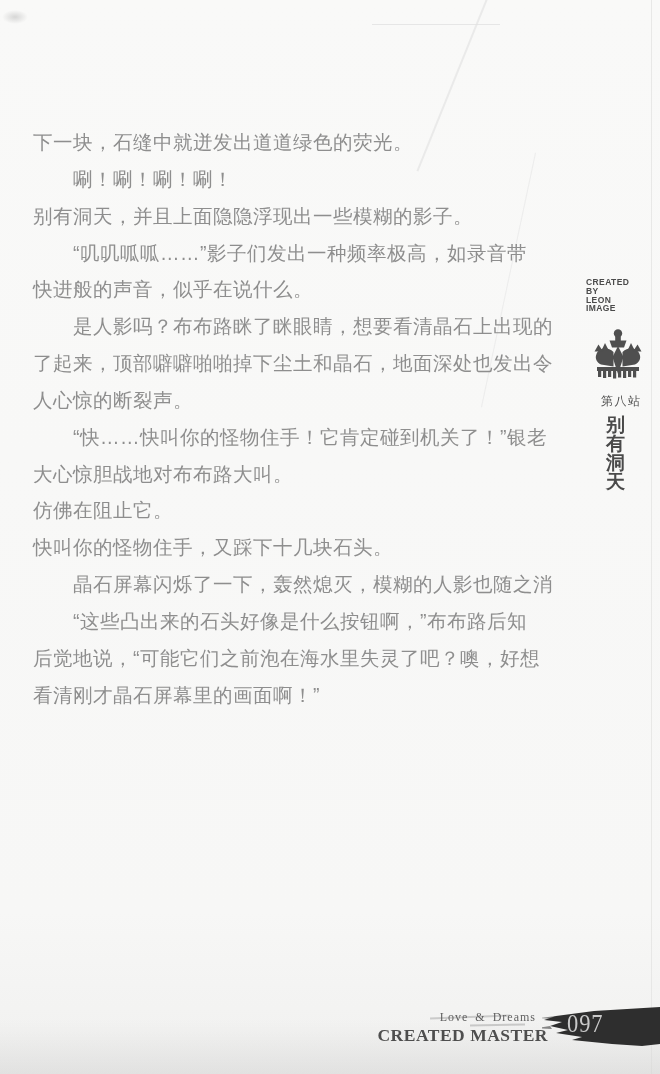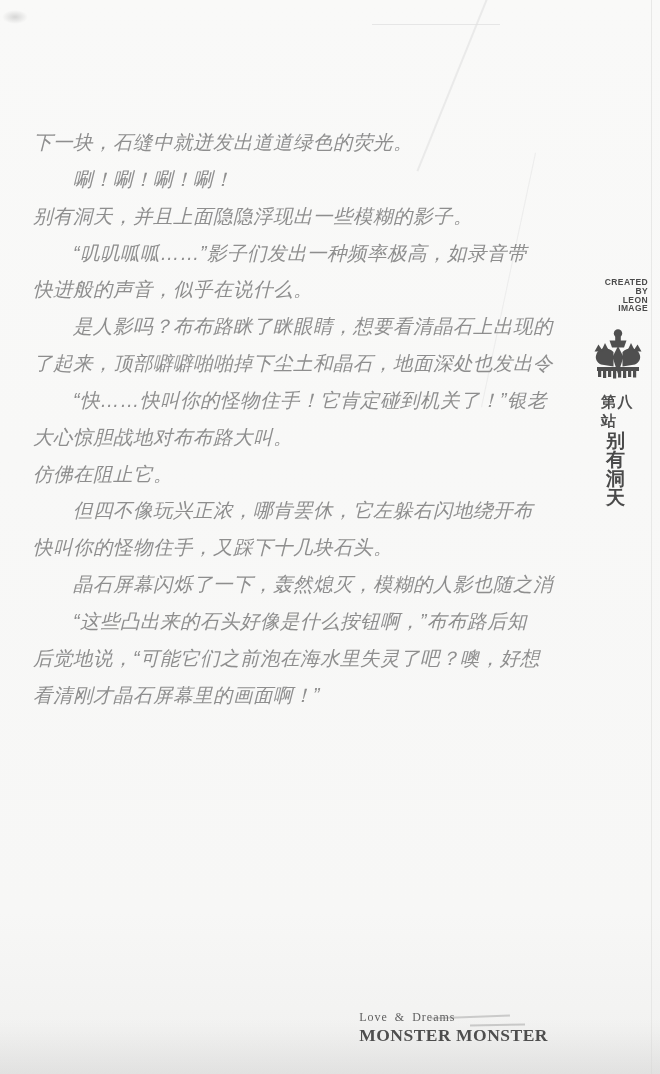--- a/index.html
+++ b/index.html
@@ -21,39 +21,39 @@
   .crease-3 { position:absolute; left:508px; top:150px; width:1px; height:260px;
     background:#e7e7e7; transform:rotate(12deg); opacity:.7; }
   .smudge-top-left { position:absolute; left:2px; top:10px; width:26px; height:14px;
     background:radial-gradient(ellipse at center, rgba(150,150,150,.35), transparent 70%); }
   .edge-right { position:absolute; right:8px; top:0; width:1px; height:100%;
     background:#e3e3e2; opacity:.8; }
   .smudge-bottom { position:absolute; left:0; bottom:0; width:100%; height:55px;
     background:linear-gradient(0deg, rgba(170,170,170,.16), rgba(170,170,170,0)); }
 
   
-  .bodytext { position:absolute; left:33px; top:124px; width:532px; color:#8e8e8e;font-style:italic; }
+  .bodytext { position:absolute; left:33px; top:124px; width:532px; color:#8e8e8e; }
   .line { height:36.85px; line-height:36.85px; font-size:19.5px;
     letter-spacing:0.5px; white-space:nowrap; }
   .line.indent { padding-left:40px; }
 
   
-  .credit { position:absolute; left:586px; top:278px; width:62px; text-align:right;
+  .credit { position:absolute; left:586px; top:278px; width:62px; text-align:left;
     font-size:8.5px; font-weight:bold; color:#4b4b4b; line-height:8.8px; letter-spacing:.4px; }
   .credit span { display:block; }
   .logo { position:absolute; left:591px; top:327px; width:54px; height:56px; }
-  .station { position:absolute; left:601px; top:393px; width:44px; font-size:15px;
-    font-weight:bold; color:#4f4f4f; letter-spacing:1.5px; }
-  .chapter { position:absolute; left:606px; top:432px; width:21px; font-size:19px;
+  .station { position:absolute; left:601px; top:393px; width:44px; font-size:12px;
+    font-weight:normal; color:#4f4f4f; letter-spacing:1.5px; }
+  .chapter { position:absolute; left:606px; top:416px; width:21px; font-size:19px;
     font-weight:bold; color:#4a4a4a; line-height:18.9px; word-break:break-all;
     letter-spacing:0; }
 
   
   .footer { position:absolute; left:0; top:1004px; width:660px; height:48px; }
-  .series { position:absolute; right:112px; top:6px; 
+  .series { position:absolute; right:112px; top:6px; text-align:right;
     font-family:"Liberation Serif", serif; color:#545454; }
   .series .subtitle { font-size:12px; letter-spacing:1px; word-spacing:3px;
     margin-right:12px; color:#606060; }
   .series .title { font-size:17.5px; font-weight:bold; letter-spacing:.5px;
     margin-top:0px; color:#4e4e4e; }
   .streak-a { position:absolute; right:150px; top:12px; width:80px; height:2px;
     background:#9a9a9a; opacity:.45; transform:rotate(-2deg); }
   .streak-b { position:absolute; right:135px; top:20px; width:55px; height:1.5px;
     background:#8c8c8c; opacity:.4; transform:rotate(-1deg); }
   .brush { position:absolute; right:0; top:2px; width:118px; height:42px; }
@@ -74,24 +74,24 @@
   <div class="smudge-bottom"></div>
 
   <div class="bodytext">
     <div class="line">下一块，石缝中就迸发出道道绿色的荧光。</div>
     <div class="line indent">唰！唰！唰！唰！</div>
     <div class="line">别有洞天，并且上面隐隐浮现出一些模糊的影子。</div>
     <div class="line indent">“叽叽呱呱……”影子们发出一种频率极高，如录音带</div>
     <div class="line">快进般的声音，似乎在说什么。</div>
     <div class="line indent">是人影吗？布布路眯了眯眼睛，想要看清晶石上出现的</div>
     <div class="line">了起来，顶部噼噼啪啪掉下尘土和晶石，地面深处也发出令</div>
+    <div class="line">人心惊的断裂声。</div>
     <div class="line indent">“快……快叫你的怪物住手！它肯定碰到机关了！”银老</div>
     <div class="line">大心惊胆战地对布布路大叫。</div>
     <div class="line">仿佛在阻止它。</div>
-    <div class="line indent">但四不像玩兴正浓，哪肯罢休，它左躲右闪地绕开布</div>
     <div class="line">快叫你的怪物住手，又踩下十几块石头。</div>
     <div class="line indent">晶石屏幕闪烁了一下，轰然熄灭，模糊的人影也随之消</div>
     <div class="line indent">“这些凸出来的石头好像是什么按钮啊，”布布路后知</div>
     <div class="line">后觉地说，“可能它们之前泡在海水里失灵了吧？噢，好想</div>
     <div class="line">看清刚才晶石屏幕里的画面啊！”</div>
   </div>
 
   <div class="credit">
     <span>CREATED</span>
     <span>BY</span>
@@ -126,17 +126,24 @@
   </div>
 
   <div class="station">第八站</div>
   <div class="chapter">别有洞天</div>
 
   <div class="footer">
     <div class="streak-a"></div>
     <div class="streak-b"></div>
     <div class="series">
       <div class="subtitle">Love &amp; Dreams</div>
-      <div class="title">MONSTER MONSTER</div>
+      <div class="title">CREATED MASTER</div>
+    </div>
+    <div class="brush">
+      <svg width="118" height="42" viewBox="0 0 118 42" xmlns="http://www.w3.org/2000/svg">
+        <path fill="#2e2e2e" d="M118 1 L52 5 L14 10 L2 14 L20 16 L8 20 L26 24 L14 27 L40 31 L30 34 L70 38 L100 40 L118 38 Z"></path>
+        <path fill="#2e2e2e" opacity=".55" d="M14 10 L-2 12 L12 13 Z M8 20 L-6 22 L10 23 Z"></path>
+      </svg>
+      <span class="pagenum">097</span>
     </div>
   </div>
 
 </div>
 
 </body></html>

